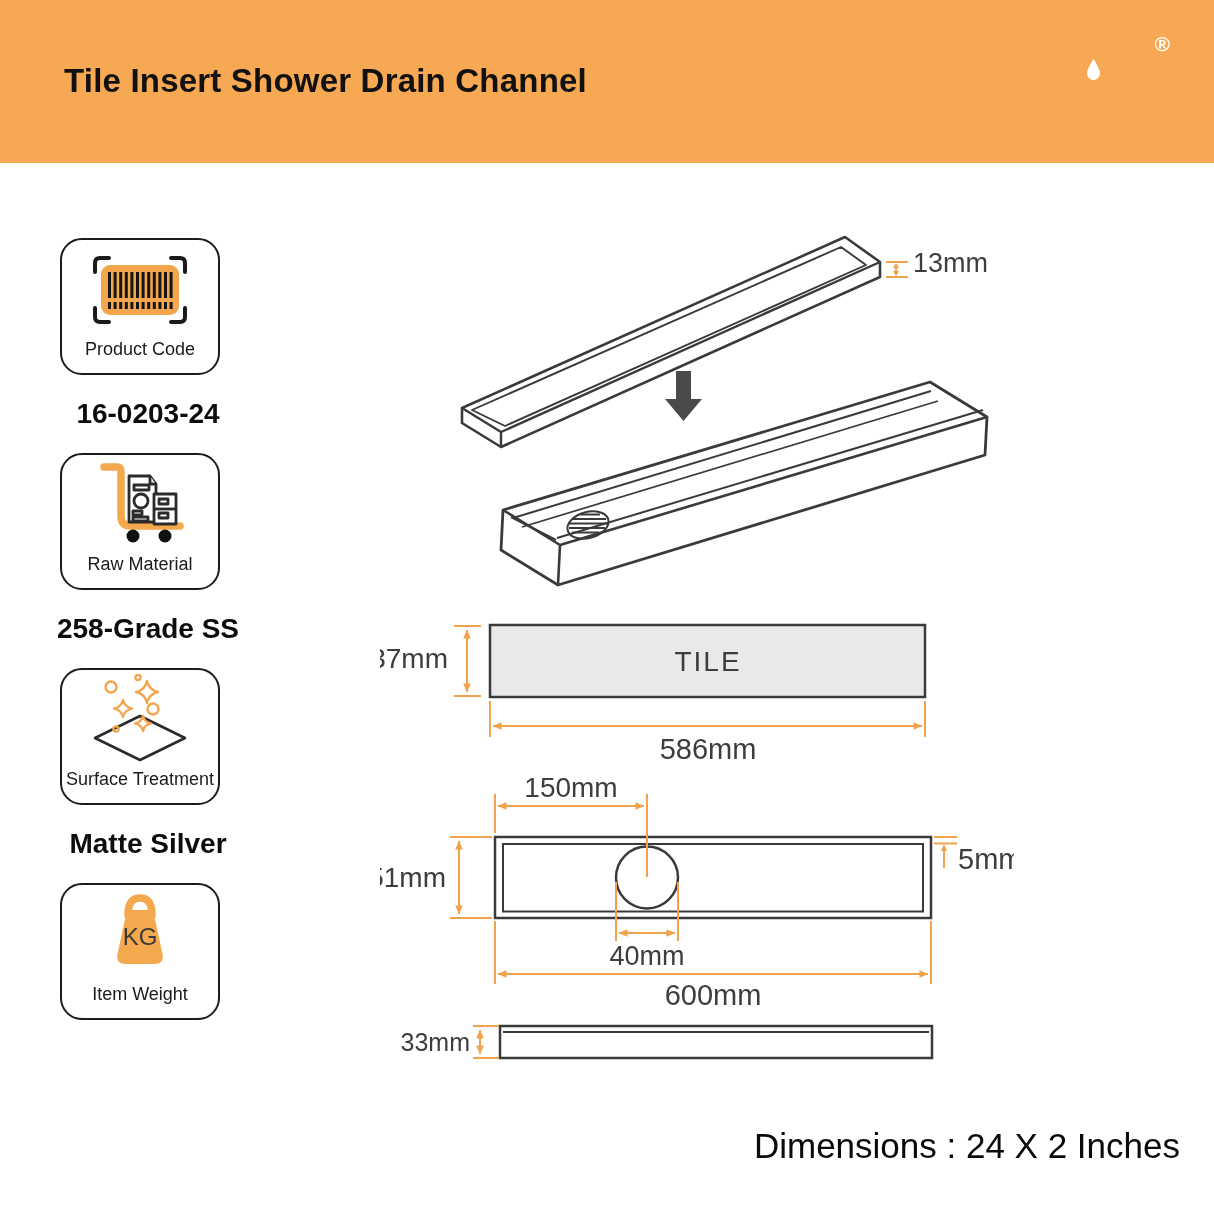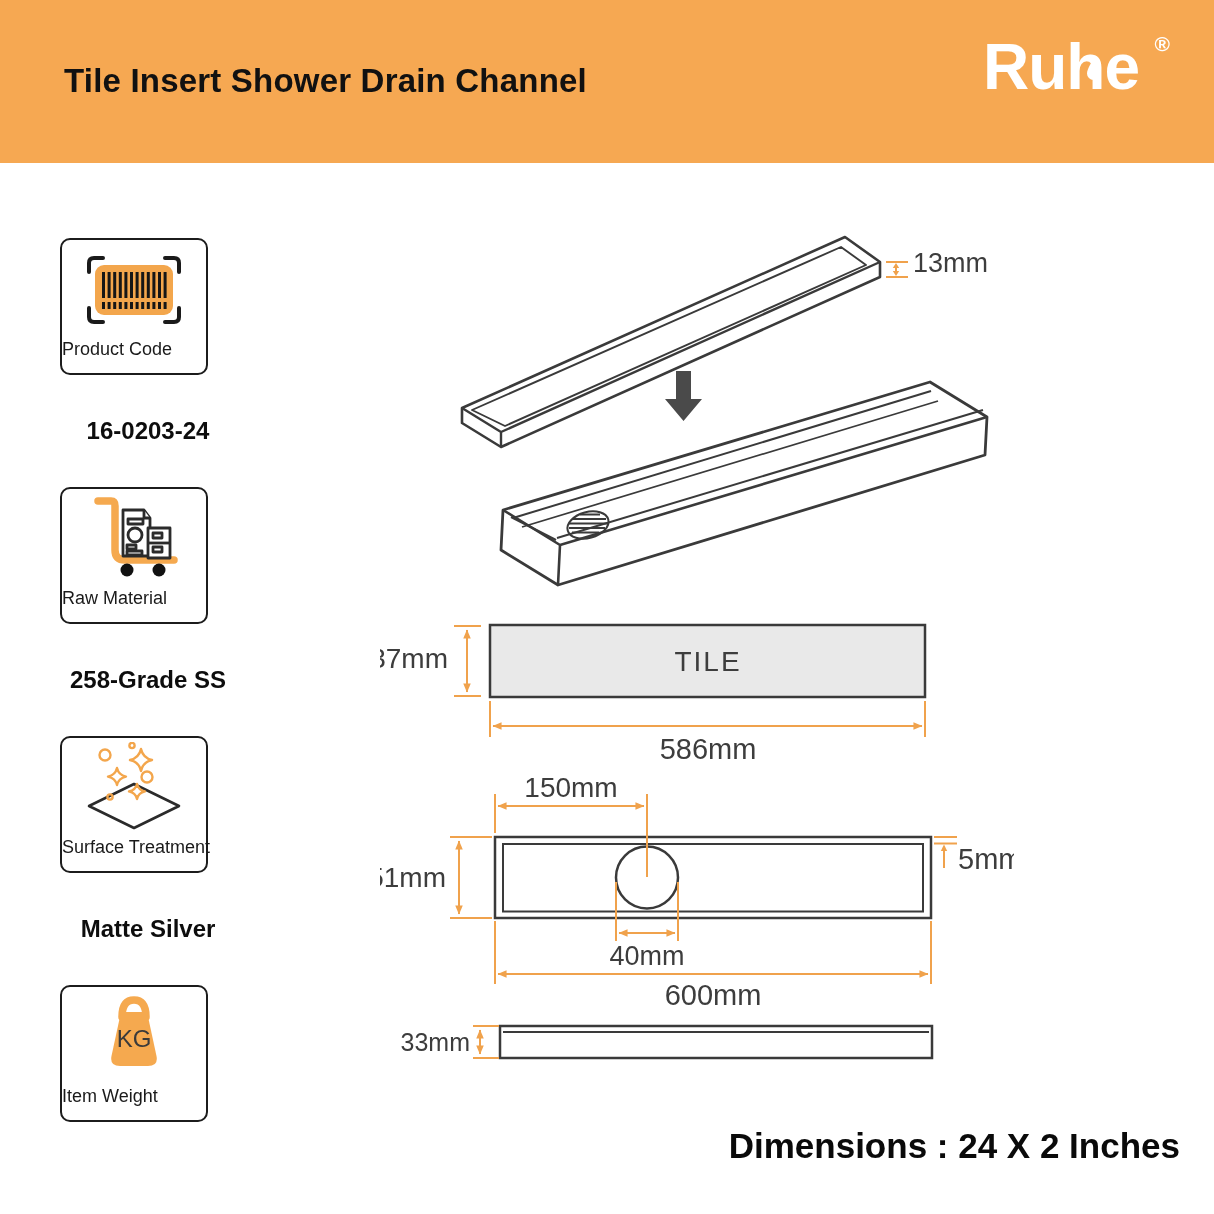--- a/index.html
+++ b/index.html
@@ -24,50 +24,49 @@
     font-size:64px; font-weight:700; color:#ffffff; letter-spacing:-1px;
   }
   .logo-reg {
     position:absolute; right:-2px; top:2px;
     font-size:21px; font-weight:700; color:#ffffff;
   }
   .logo-drop { position:absolute; left:103px; top:29px; }
   
   .specs { position:absolute; left:60px; top:238px; width:176px; }
   .spec-card {
-    width:148px; height:137px;
-    border:2.5px solid #1c1c1c; border-radius:10px; background:#ffffff;
-    display:flex; flex-direction:column; align-items:flex-start; justify-content:flex-end;
+    width:160px; height:137px;
+    border:2.5px solid #1c1c1c; border-radius:22px; background:#ffffff;
+    display:flex; flex-direction:column; align-items:center; justify-content:flex-end;
   }
   .card-icon { flex:1; display:flex; align-items:center; justify-content:center; width:100%; }
   .card-label {
     font-size:18px; color:#1a1a1a; padding-bottom:13px; white-space:nowrap;
   }
   .spec-value {
-    height:112px; display:flex; align-items:center; justify-content:center;
-    font-size:24px; font-weight:700; color:#0d0d0d; white-space:nowrap;
+    height:78px; display:flex; align-items:center; justify-content:center;
+    font-size:28px; font-weight:700; color:#0d0d0d; white-space:nowrap;
   }
   
   .drawing-svg { position:absolute; left:380px; top:215px; }
   .dim-text { fill:#3d3d3d; font-family:"Liberation Sans","DejaVu Sans",sans-serif; }
   
   .footer-note {
     position:absolute; right:34px; top:1126px;
-    font-size:35px; color:#0a0a0a;font-weight:bold;
+    font-size:35px; color:#0a0a0a;
   }
 </style>
 </head>
 <body>
 
 <div class="page">
 
   <div class="header">
     <div class="title">Tile Insert Shower Drain Channel</div>
     <div class="logo">
-      <span class="logo-text">Ruhe</span>
       <span class="logo-reg">®</span>
       <svg class="logo-drop" width="15" height="22" viewBox="0 0 15 22">
         <path d="M7.5,0 C7.5,0 1,9.5 1,14.5 a6.5,6.5 0 0 0 13,0 C14,9.5 7.5,0 7.5,0 Z" fill="#ffffff"></path>
       </svg>
     </div>
   </div>
 
   <div class="specs">
 
     <div class="spec-card">

